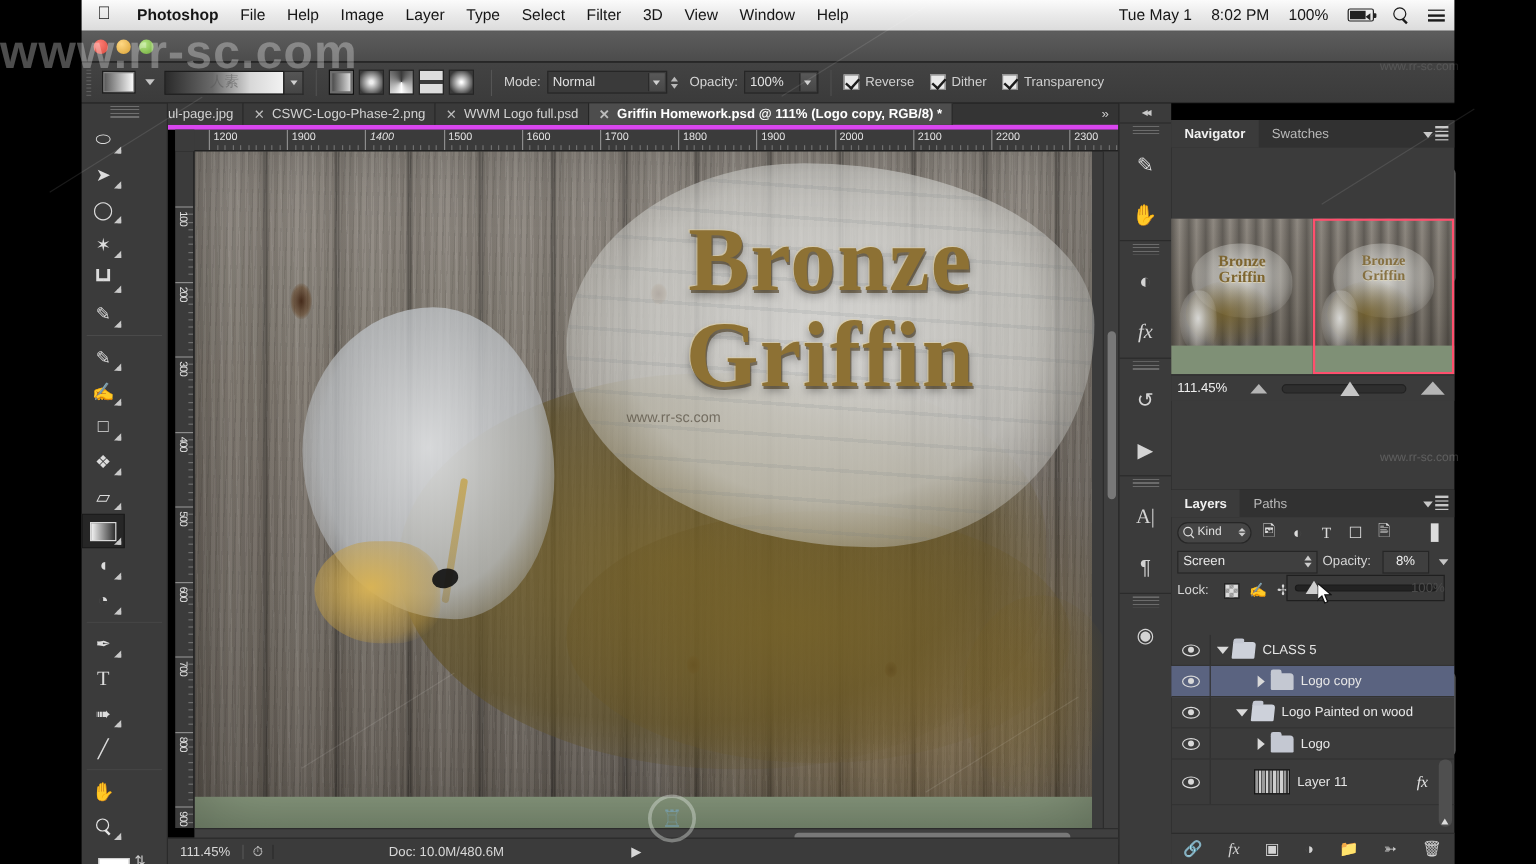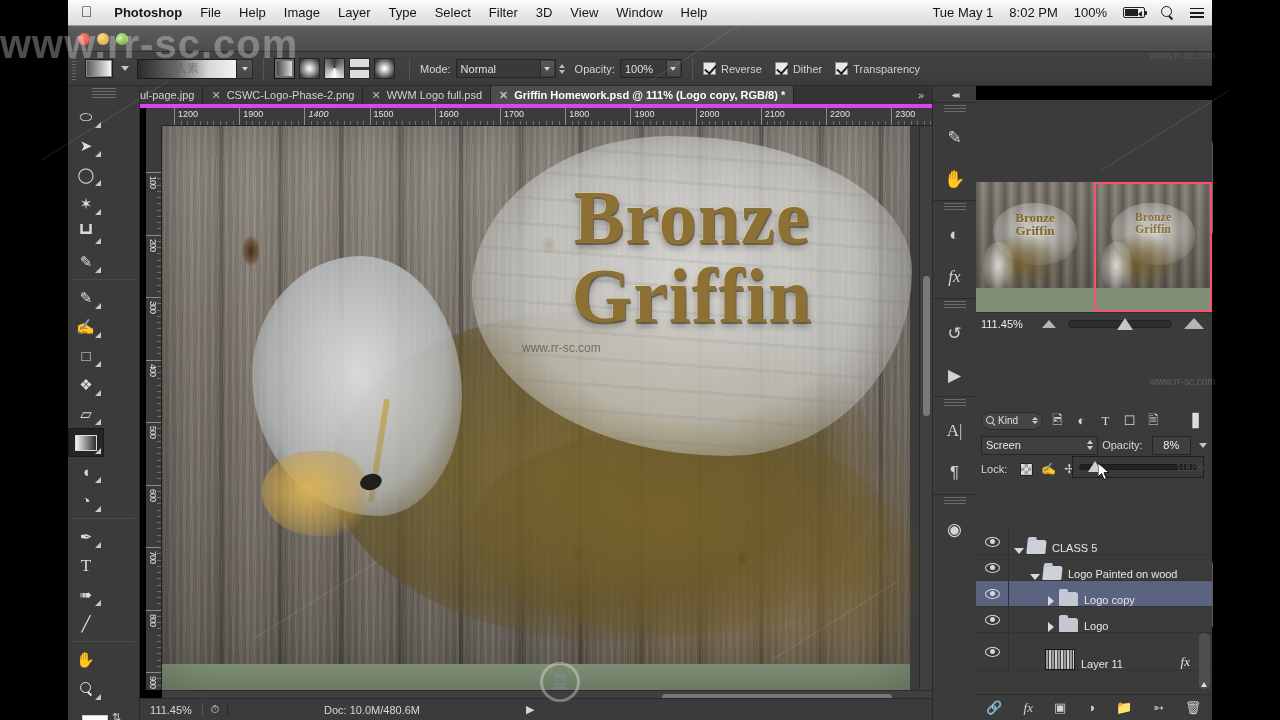--- a/index.html
+++ b/index.html
@@ -410,21 +410,21 @@
     position: absolute; left: 96px; top: -1px; width: 132px; height: 22px;
     background: #3a3a3a; border: 1px solid #1f1f1f; display:flex;align-items:center;padding:0 6px;
   }
   .fillpop .track{flex:1;height:6px;background:#222;border-radius:3px;position:relative;border:1px solid #1a1a1a;}
   .fillpop .track .kn{position:absolute;left:8px;top:-4px;width:0;height:0;
     border-left:7px solid transparent;border-right:7px solid transparent;border-bottom:11px solid #cfcfcf;}
   .fillghost{position:absolute;right:8px;top:4px;font-size:11px;color:#4a4a4a;}
   .cursor-arrow{position:absolute;left:122px;top:6px;width:12px;height:18px;z-index:5;}
 
   #layerlist { position: absolute; left: 0; top: 121px; width: 236px; height: 165px; overflow: hidden; }
-  .lrow { height: 26px; display: flex; align-items: flex-end; border-bottom: 1px solid #333; position: relative;}
+  .lrow { height: 26px; display: flex; align-items: center; border-bottom: 1px solid #333; position: relative;}
   .lrow.sel { background: #5a6380; }
   .eyecell { width: 33px; display:flex;align-items:center;justify-content:center;
     border-right:1px solid #303030; height:100%; }
   .eye-ico { width:15px;height:10px; position:relative; }
   .eye-ico:before{content:"";position:absolute;inset:0;border:1.4px solid #d8d8d8;border-radius:50% 50%;}
   .eye-ico:after{content:"";position:absolute;left:5px;top:2.5px;width:5px;height:5px;border-radius:50%;background:#d8d8d8;}
   .lrow .tw { width: 12px; display:flex;align-items:center;justify-content:center;}
   .tw .caret-d{width:0;height:0;border-left:5px solid transparent;border-right:5px solid transparent;border-top:6px solid #d9d9d9;}
   .tw .caret-r{width:0;height:0;border-top:5px solid transparent;border-bottom:5px solid transparent;border-left:6px solid #d9d9d9;}
   .folder-ico { width: 19px; height: 14px; background: #c4c8d2; border-radius: 1px 3px 1px 1px; position: relative; margin: 0 6px 0 2px;}
@@ -921,20 +921,33 @@
     <div class="dicon" style="font-family:'Liberation Serif',serif;">A|</div>
     <div class="dicon">¶</div>
   </div>
   <div class="dockgroup">
     <div class="dockgrip"></div>
     <div class="dicon">◉</div>
   </div>
 </div>
 
 <div id="navpanel">
+  <div class="ptabs">
+    <div class="ptab on">Navigator</div>
+    <div class="ptab">Swatches</div>
+    <div class="pmenu">
+      <span class="tri"></span>
+      <span class="bars">
+          <s></s>
+          <s></s>
+          <s></s>
+          <s></s>
+        </span>
+    </div>
+  </div>
   <div id="navthumbwrap">
     <div class="navthumb" style="width:118px;height:130px;">
       <div class="nwood"></div>
       <div class="nlogo"></div>
       <div class="nanimal"></div>
       <div class="nhead"></div>
       <div class="ntxt" style="font-size:13px;">
         <div>Bronze</div>
         <div>Griffin</div>
       </div>
@@ -957,20 +970,33 @@
     <span class="val">111.45%</span>
     <span class="mtn"></span>
     <span class="zslider">
         <i class="kn"></i>
       </span>
     <span class="mtn big"></span>
   </div>
 </div>
 
 <div id="layerspanel">
+  <div class="ptabs">
+    <div class="ptab on">Layers</div>
+    <div class="ptab">Paths</div>
+    <div class="pmenu">
+      <span class="tri"></span>
+      <span class="bars">
+          <s></s>
+          <s></s>
+          <s></s>
+          <s></s>
+        </span>
+    </div>
+  </div>
   <div class="lfilter">
     <span class="kindbox">
       <i class="mag"></i>
       <span>Kind</span>
       <span class="ud">
           <i class="u"></i>
           <i class="d"></i>
         </span>
     </span>
     <span class="fico">🖻</span>
@@ -1011,39 +1037,39 @@
     <div class="lrow">
       <span class="eyecell">
           <i class="eye-ico"></i>
         </span>
       <span class="tw" style="margin-left:4px">
           <i class="caret-d"></i>
         </span>
       <span class="folder-ico open"></span>
       <span class="lname">CLASS 5</span>
     </div>
+    <div class="lrow sel">
+      <span class="eyecell">
+          <i class="eye-ico"></i>
+        </span>
+      <span class="tw" style="margin-left:36px">
+          <i class="caret-r"></i>
+        </span>
+      <span class="folder-ico"></span>
+      <span class="lname">Logo copy</span>
+    </div>
     <div class="lrow">
       <span class="eyecell">
           <i class="eye-ico"></i>
         </span>
       <span class="tw" style="margin-left:20px">
           <i class="caret-d"></i>
         </span>
       <span class="folder-ico open"></span>
       <span class="lname">Logo Painted on wood</span>
-    </div>
-    <div class="lrow sel">
-      <span class="eyecell">
-          <i class="eye-ico"></i>
-        </span>
-      <span class="tw" style="margin-left:36px">
-          <i class="caret-r"></i>
-        </span>
-      <span class="folder-ico"></span>
-      <span class="lname">Logo copy</span>
     </div>
     <div class="lrow">
       <span class="eyecell">
           <i class="eye-ico"></i>
         </span>
       <span class="tw" style="margin-left:36px">
           <i class="caret-r"></i>
         </span>
       <span class="folder-ico"></span>
       <span class="lname">Logo</span>

